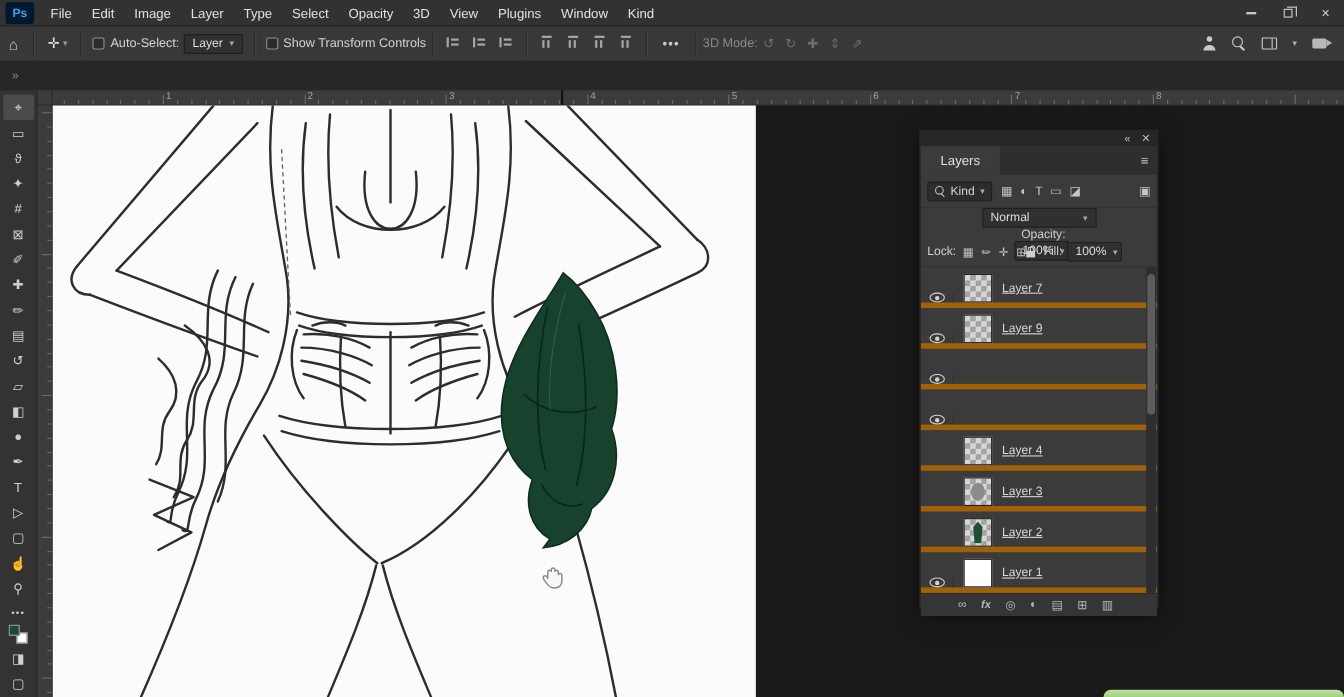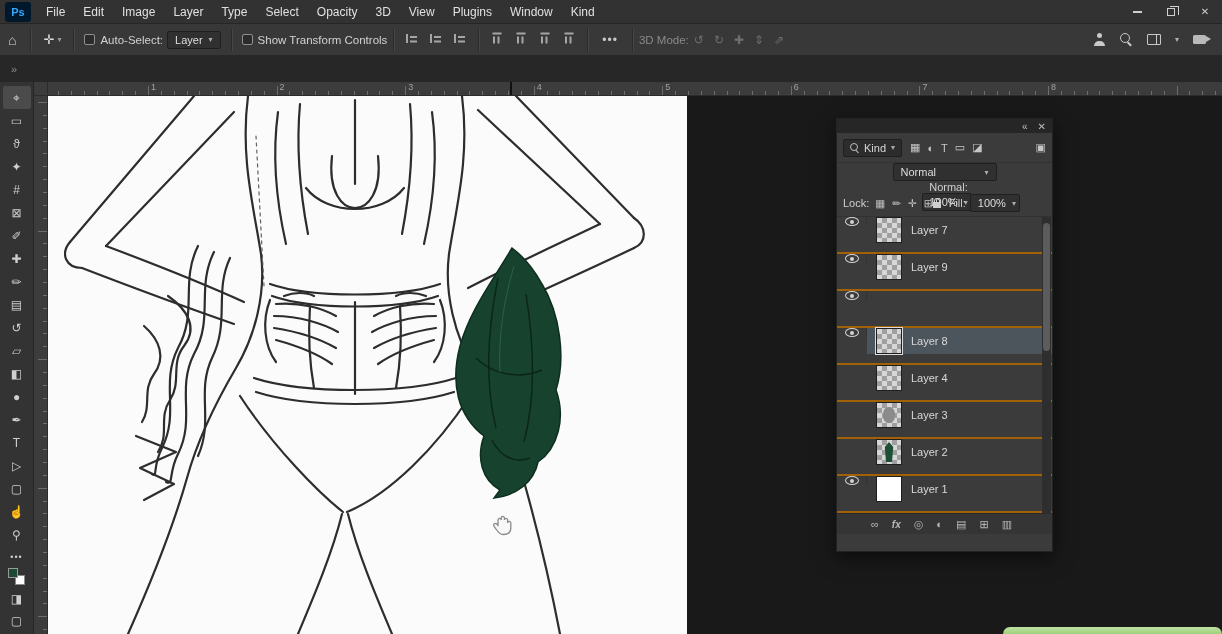--- a/index.html
+++ b/index.html
@@ -118,21 +118,21 @@
   .blend-chip { width:104px; justify-content:space-between; }
   .pct-chip { width:50px; justify-content:space-between; margin-left:4px !important; }
   .lbl { color:#cfcfcf; margin-left:8px; }
   .lock-row { height:27px; display:flex; align-items:center; padding:0 6px; border-bottom:1px solid #323232; }
   .lock-icons { display:flex; gap:7px; align-items:center; margin-left:6px; }
   .licon { color:#c6c6c6; font-size:10.5px; }
   .lock-shape { width:8px; height:6px; background:#cfcfcf; position:relative; margin-top:3px; }
   .lock-shape::before { content:""; position:absolute; left:1px; top:-4px; width:4px; height:4px;
     border:1.4px solid #cfcfcf; border-bottom:none; border-radius:3px 3px 0 0; }
   #layers-list { position:relative; height:296px; overflow:hidden; }
-  .layer-row { display:flex; align-items:flex-start; height:37px; border-bottom:2px solid #a16207; }
+  .layer-row { display:flex; align-items:flex-end; height:37px; border-bottom:5px solid #a16207;text-decoration:underline; }
   .eye-cell { width:30px; flex:none; display:flex; align-items:center; justify-content:center;
     border-right:1px solid #333; }
   .eye { width:14px; height:9px; border:1.4px solid #d2d2d2; border-radius:50%; position:relative; display:inline-block; }
   .eye::after { content:""; position:absolute; left:50%; top:50%; width:4px; height:4px; background:#d2d2d2;
     border-radius:50%; transform:translate(-50%,-50%); }
   .row-main { flex:1; display:flex; align-items:center; }
   .layer-row.selected .row-main { background:var(--sel, #4c545c); }
   .thumb { width:26px; height:26px; margin:0 9px; flex:none; border:1px solid #1f1f1f; position:relative;
     background-color:#d7d7d7;
     background-image:linear-gradient(45deg,#9f9f9f 25%,transparent 25%,transparent 75%,#9f9f9f 75%),
@@ -528,41 +528,45 @@
         <path d="M4,10 V4 a1.6,1.6 0 0 1 3.2,0 V2 a1.6,1.6 0 0 1 3.2,0 v2 a1.6,1.6 0 0 1 3.2,0 v3 a1.6,1.6 0 0 1 3.2,0 v5 c0,4.5 -3,6.5 -7.5,6.5 c-3,0 -5,-2 -7,-5 l-2.2,-3.2 c-1.2,-2 1,-4 3,-2.2 z" fill="#f7f7f7" fill-opacity="0.7" stroke="#8a8a8a" stroke-width="1.3"></path>
       </g>
     </svg>
   </div>
 
   <div id="layers-panel">
     <div class="panel-strip">
       <span>«</span>
       <span>✕</span>
     </div>
+    <div class="panel-tabs">
+      <div class="panel-tab">Layers</div>
+      <div class="panel-menu">≡</div>
+    </div>
     <div class="filter-row">
       <span class="filter-chip">
         <span class="mini-search"></span>
         <span>Kind</span>
         <span class="caret" style="font-size:8px;color:#aaa;">▾</span>
       </span>
       <span class="filter-icons" id="filter-icons">
           <span class="ficon">▦</span>
           <span class="ficon">◐</span>
           <span class="ficon">T</span>
           <span class="ficon">▭</span>
           <span class="ficon">◪</span>
         </span>
       <span class="filter-toggle">▣</span>
     </div>
     <div class="blend-row">
       <span class="chip blend-chip">
         <span>Normal</span>
         <span class="caret">▾</span>
       </span>
-      <span class="lbl">Normal:</span>
+      <span class="lbl">Opacity:</span>
       <span class="chip pct-chip">
         <span>100%</span>
         <span class="caret">▾</span>
       </span>
     </div>
     <div class="lock-row">
       <span class="lbl" style="margin-left:0;">Lock:</span>
       <span class="lock-icons" id="lock-icons">
           <span class="licon">▦</span>
           <span class="licon">✏</span>
@@ -597,24 +601,20 @@
         </div>
         <div class="layer-row">
           <div class="eye-cell">
             <span class="eye"></span>
           </div>
         </div>
         <div class="layer-row selected">
           <div class="eye-cell">
             <span class="eye"></span>
           </div>
-          <div class="row-main">
-            <div class="thumb checker"></div>
-            <span class="layer-name">Layer 8</span>
-          </div>
         </div>
         <div class="layer-row">
           <div class="eye-cell"></div>
           <div class="row-main">
             <div class="thumb checker"></div>
             <span class="layer-name">Layer 4</span>
           </div>
         </div>
         <div class="layer-row">
           <div class="eye-cell"></div>

